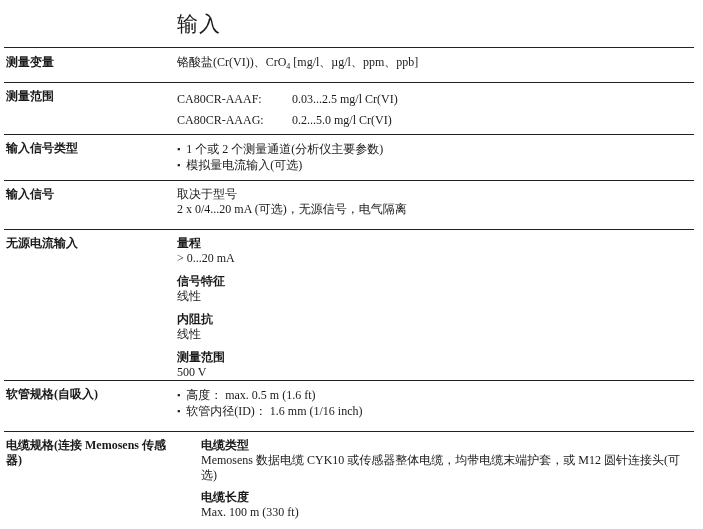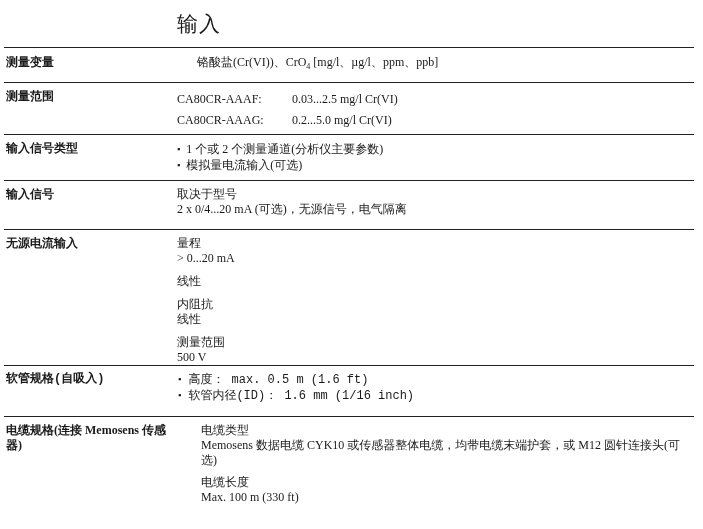--- a/index.html
+++ b/index.html
@@ -31,42 +31,42 @@
     line-height: 15px;
   }
   .content { flex: 1 1 auto; padding-top: 6px; }
 
   
   .s-variable   { padding-bottom: 12px; align-items: center; }
   .s-range      { padding-bottom: 3px; }
   .s-sigtypes   { padding-bottom: 7px; }
   .s-signal     { padding-bottom: 12px; }
   .s-passive    { padding-bottom: 0; }
-  .s-hose       { padding-bottom: 12px; font-family: Liberation Mono, monospace; }
+  .s-hose       { padding-bottom: 12px; }
   .s-cable      { padding-bottom: 6px; }
 
-  .line { line-height: 16px; margin-left: 20px; }
+  .line { line-height: 16px; }
   .line sub { font-size: 8px; line-height: 0; }
 
   .range-row { line-height: 21px; }
   .range-row .model { display: inline-block; width: 115px; }
 
   .bullet-line { line-height: 16px; white-space: nowrap; }
   .bullet-line .bullet {
     display: inline-block;
     font-size: 9px;
     vertical-align: 1px;
     margin-right: 6px;
   }
 
   .plain-line { line-height: 15px; }
 
   .group { margin-bottom: 8px; }
   .group:last-child { margin-bottom: 0; }
-  .group .group-h { font-weight: normal; line-height: 15px; }
+  .group .group-h { font-weight: bold; line-height: 15px; }
   .group .group-v { line-height: 15px; }
   .s-cable .group { margin-bottom: 7px; margin-left: 24px; }
 </style>
 </head>
 <body>
 
 <div class="page">
 
   <h1 class="title">输入</h1>
 
@@ -102,20 +102,21 @@
   </div>
 
   <div class="section s-passive">
     <div class="label">无源电流输入</div>
     <div class="content">
       <div class="group">
         <div class="group-h">量程</div>
         <div class="group-v">&gt; 0...20 mA</div>
       </div>
       <div class="group">
+        <div class="group-h">信号特征</div>
         <div class="group-v">线性</div>
       </div>
       <div class="group">
         <div class="group-h">内阻抗</div>
         <div class="group-v">线性</div>
       </div>
       <div class="group">
         <div class="group-h">测量范围</div>
         <div class="group-v">500 V</div>
       </div>

